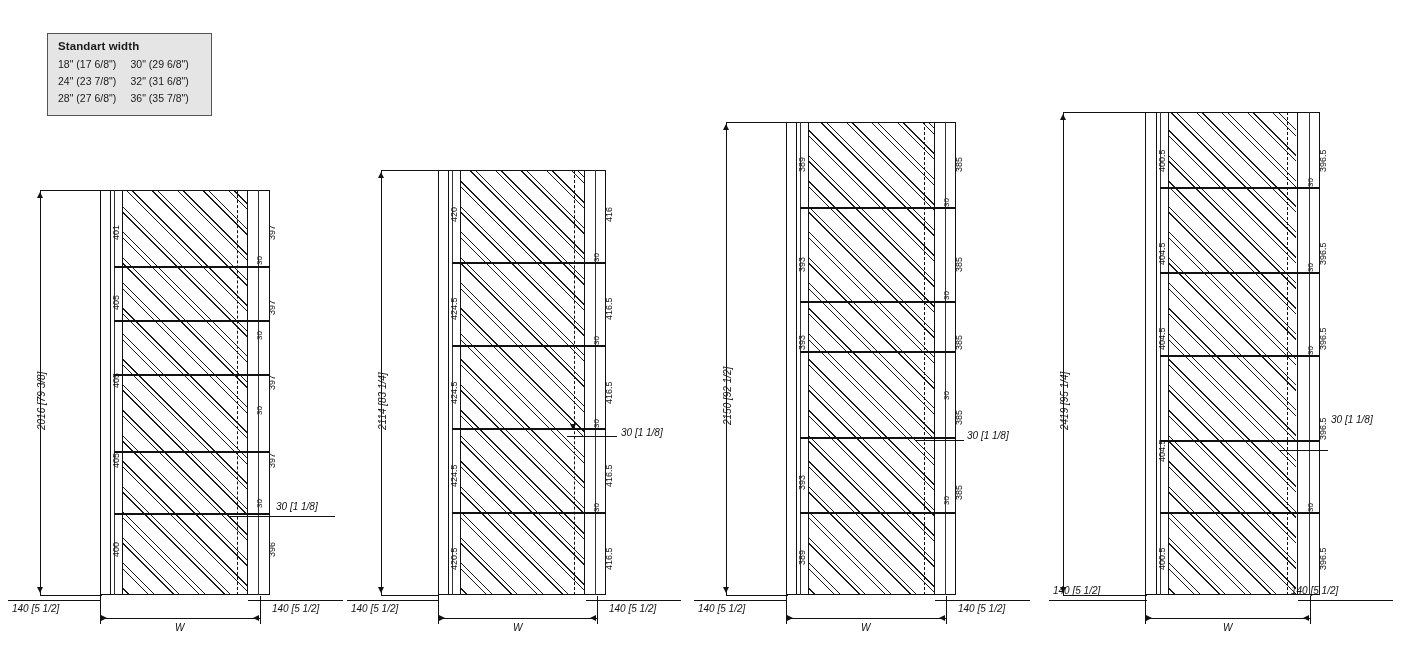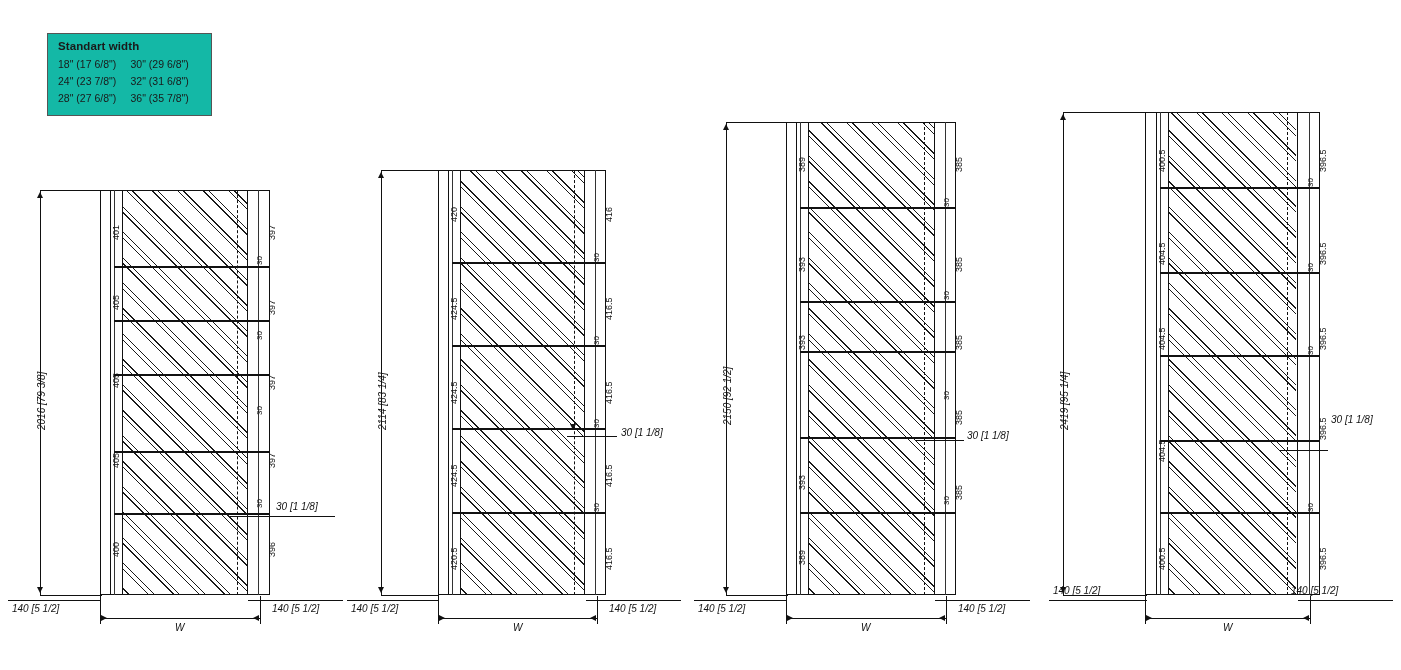--- a/index.html
+++ b/index.html
@@ -8,21 +8,21 @@
     background:#ffffff;
     font-family:"Liberation Sans", sans-serif;
     color:#1a1a1a;
     position:relative;
     overflow:hidden;
   }
   .legend{
     position:absolute;left:47px;top:33px;
     border:1px solid #555;
     padding:6px 8px 8px 10px;
-    background:#14b8a6;
+    background:#e5e5e5;
     width:165px;
     box-sizing:border-box;
   }
   .legend-title{font-size:11.5px;font-weight:bold;margin-bottom:4px;letter-spacing:0.1px;}
   .legend-row{display:flex;font-size:10.5px;line-height:17px;}
   .legend-col-a{width:80px;}
   .legend-col-b{width:80px;}
 
   .panel{position:absolute;top:0;height:670px;}
 

